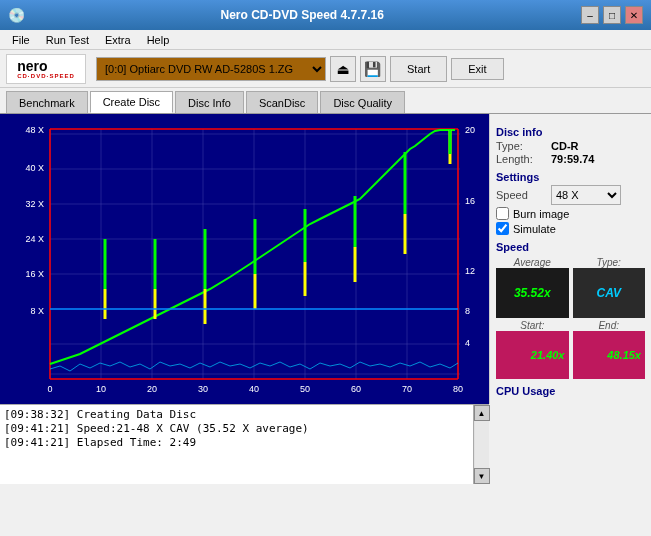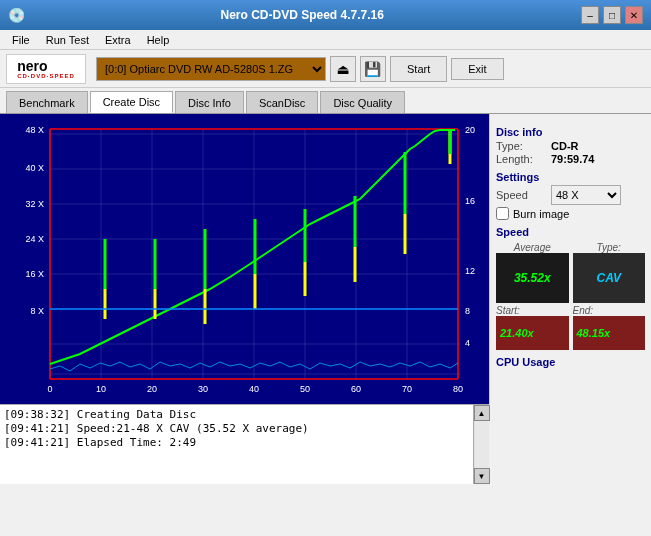--- a/index.html
+++ b/index.html
@@ -308,28 +308,29 @@
       display: flex;
       gap: 4px;
       margin-top: 2px;
     }
     .se-col {
       flex: 1;
     }
     .se-label {
       font-size: 10px;
       color: #555;
+      text-align: center;
     }
     .se-value {
-      background: #7f1d1d;
+      background: #be185d;
       color: #00ff00;
       font-weight: bold;
       font-size: 11px;
-      padding: 11px 4px;
-      text-align: left;
+      padding: 18px 4px;
+      text-align: right;
     }
 
     
     .buffer-section { margin-top: 4px; }
     .bar-container {
       height: 12px;
       background: #e0e0e0;
       border: 1px solid #aaa;
       margin: 2px 0;
     }
@@ -514,20 +515,24 @@
       <span class="info-label">Speed</span>
       <select class="speed-select">
         <option>48 X</option>
         <option>40 X</option>
         <option>32 X</option>
       </select>
     </div>
     <div class="checkbox-row">
       <input type="checkbox" id="burn-img" style="">
       <label for="burn-img">Burn image</label>
+    </div>
+    <div class="checkbox-row">
+      <input type="checkbox" id="simulate" checked="" style="">
+      <label for="simulate">Simulate</label>
     </div>
 
     <div class="section-title">Speed</div>
     <div class="speed-stats">
       <div class="speed-header">
         <span class="speed-header-label">Average</span>
         <span class="speed-header-label">Type:</span>
       </div>
       <div class="speed-row">
         <div class="speed-val-box">35.52x</div>

